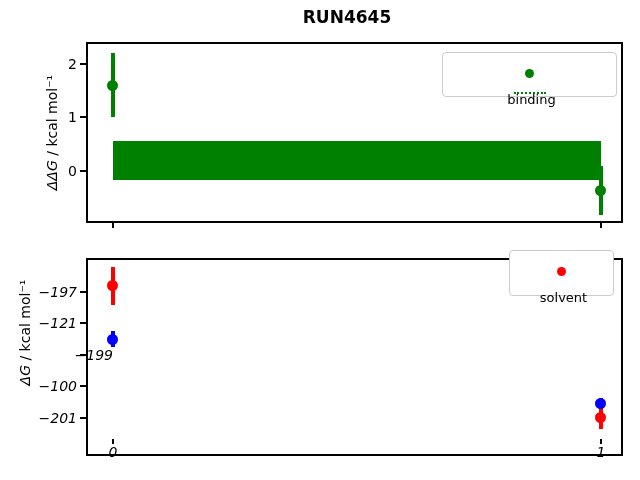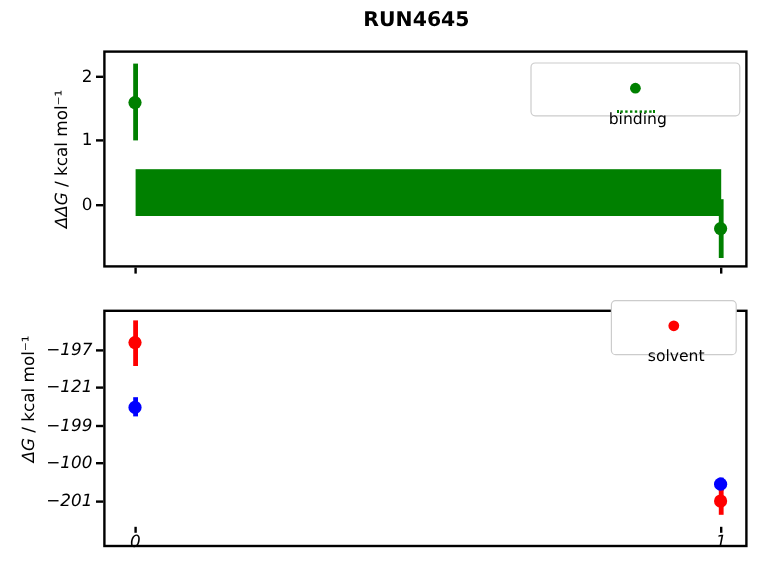--- a/index.html
+++ b/index.html
@@ -76,21 +76,21 @@
       </div>
   </div>
 
   <div class="axes axes-bottom">
     <div class="plot-area">
         <div class="ytick" style="top: 31.0106px;"></div>
         <div class="ytick-label" style="top: 24.0106px;">−197</div>
         <div class="ytick" style="top: 62.3936px;"></div>
         <div class="ytick-label" style="top: 55.3936px;">−121</div>
         <div class="ytick" style="top: 93.7766px;"></div>
-        <div class="ytick-label" style="top: 86.7766px;">−199</div>
+        <div class="ytick-label" style="top: 86.7766px; margin-left: 36px;">−199</div>
         <div class="ytick" style="top: 125.16px;"></div>
         <div class="ytick-label" style="top: 118.16px;">−100</div>
         <div class="ytick" style="top: 156.543px;"></div>
         <div class="ytick-label" style="top: 149.543px; text-align: right;">−201</div>
         <div class="xtick" style="left: 23.8929px; top: 179px;"></div>
         <div class="xtick-label" style="left: 9.89286px; top: 185px;">0</div>
         <div class="xtick" style="left: 511.988px; top: 179px;"></div>
         <div class="xtick-label" style="left: 497.988px; top: 185px;">1</div>
         <div class="err-bar" style="left: 22.8929px; top: 71.2394px; height: 15.6915px; background: rgb(0, 0, 255);"></div>
         <div class="marker" style="left: 19.3929px; top: 73.5851px; background: rgb(0, 0, 255);"></div>

